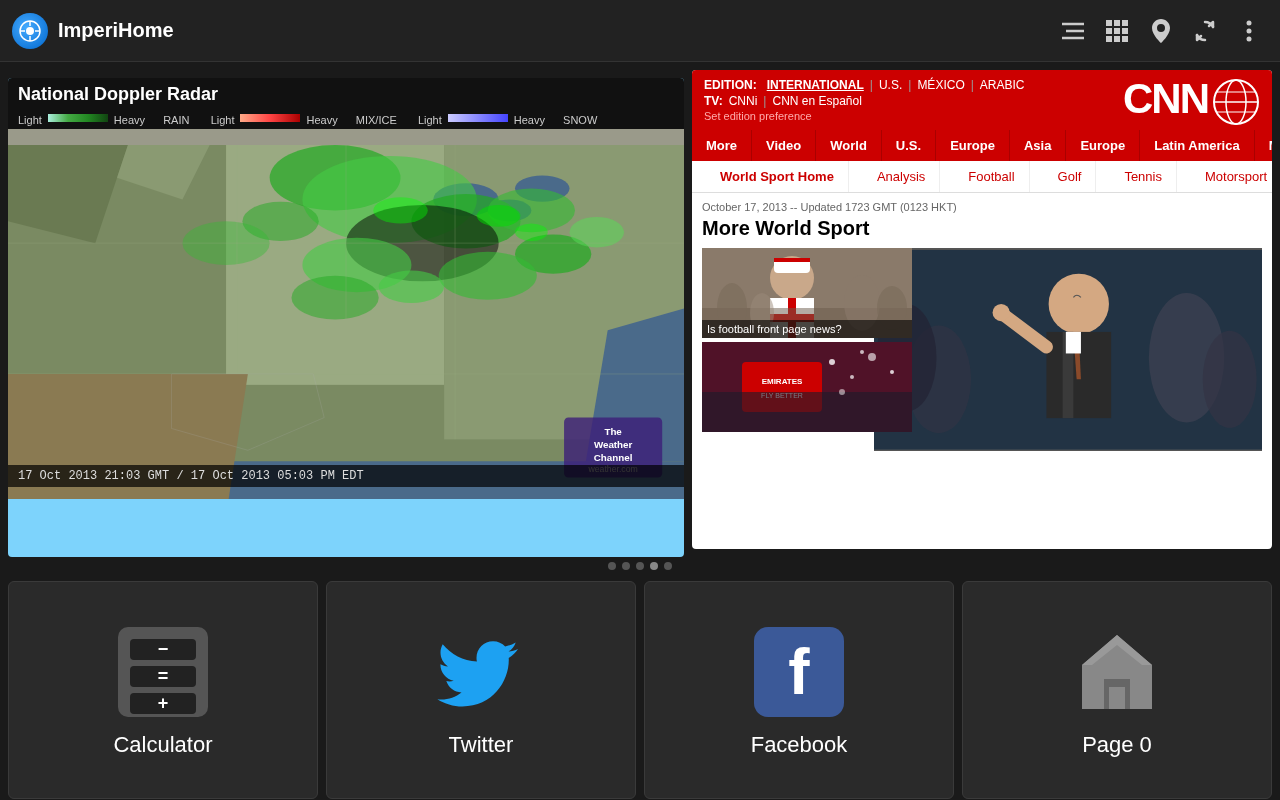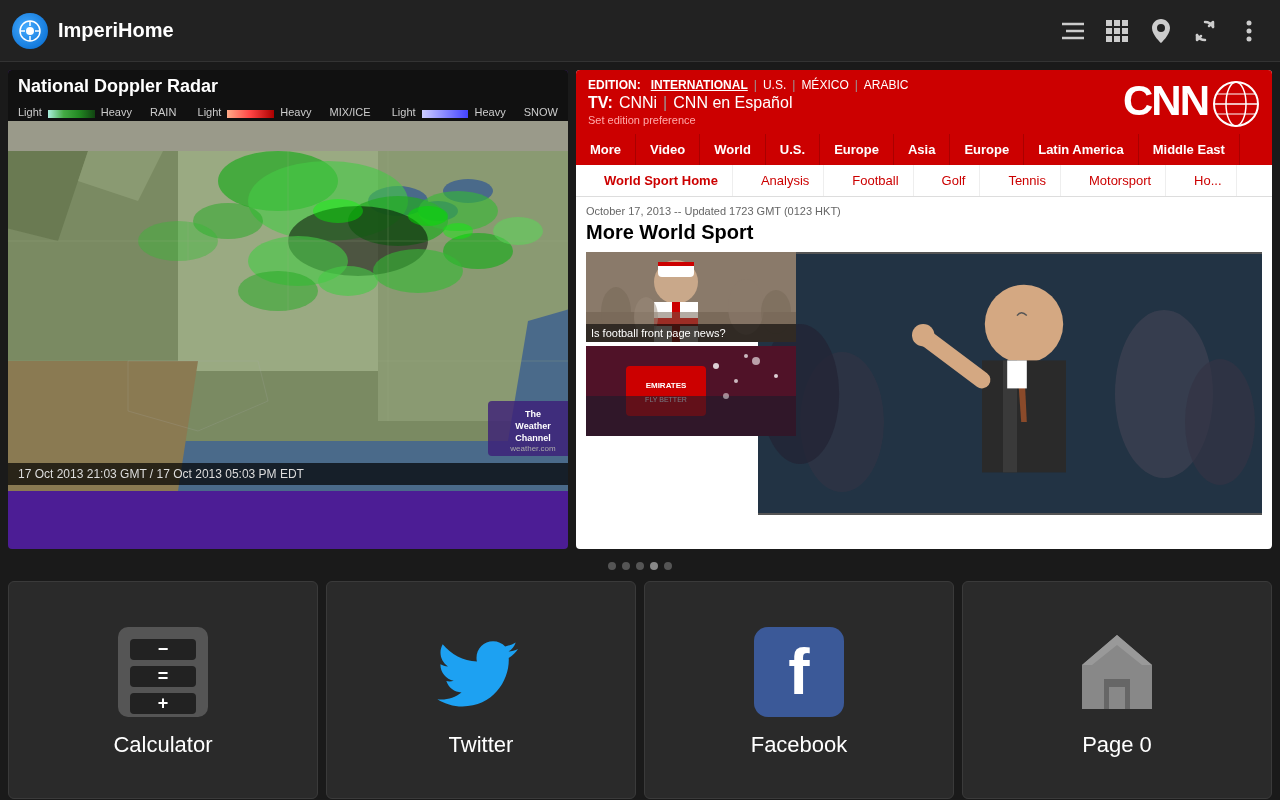--- a/index.html
+++ b/index.html
@@ -54,40 +54,41 @@
     
     #main-content {
       display: flex;
       height: 495px;
       padding: 8px;
       gap: 8px;
     }
 
     
     #weather-panel {
-      width: 560px;
+      width: 676px;
       height: 479px;
-      background: #4c1d95;
+      background: #7dd3fc;
       border-radius: 4px;
       overflow: hidden;
       position: relative;
       flex-shrink: 0;
+      margin-top: 8px;
     }
     #weather-header {
       background: #111;
       padding: 6px 10px;
       font-size: 18px;
       font-weight: bold;
       color: #fff;
     }
     #weather-legend {
       background: #111;
       padding: 3px 10px;
       display: flex;
-      align-items: flex-end;
+      align-items: flex-start;
       gap: 6px;
       font-size: 11px;
       color: #ccc;
     }
     .legend-bar {
       height: 8px;
       width: 60px;
       display: inline-block;
     }
     .legend-bar.rain { background: linear-gradient(to right, #aed, #4a4, #282, #141); }
@@ -99,26 +100,27 @@
       background: #4a5a3a;
       position: relative;
       overflow: hidden;
     }
     #weather-footer {
       background: rgba(0,0,0,0.7);
       padding: 4px 10px;
       font-size: 12px;
       color: #ddd;
       position: absolute;
-      bottom: 6px;
+      bottom: 12px;
       left: 0;
       right: 0;
       display: flex;
       justify-content: space-between;
       align-items: center;
+      font-family: Liberation Mono, monospace;
     }
 
     
     #cnn-panel {
       flex: 1;
       height: 479px;
       background: #fff;
       border-radius: 4px;
       overflow: hidden;
       color: #000;
@@ -139,21 +141,21 @@
     .edition-sep { color: #999; }
     #cnn-header-main {
       display: flex;
       align-items: center;
       justify-content: space-between;
     }
     #cnn-tv-row {
       display: flex;
       align-items: center;
       gap: 6px;
-      font-size: 16px;
+      font-size: 12px;
       color: #ffcccc;
       padding-top: 2px;
     }
     .tv-label { font-weight: bold; color: #fff; }
     .tv-link { color: #fff; text-decoration: none; cursor: pointer; }
     .tv-sep { color: #999; }
     #cnn-set-edition {
       font-size: 11px;
       color: #ffaaaa;
       padding: 2px 0 4px 0;

